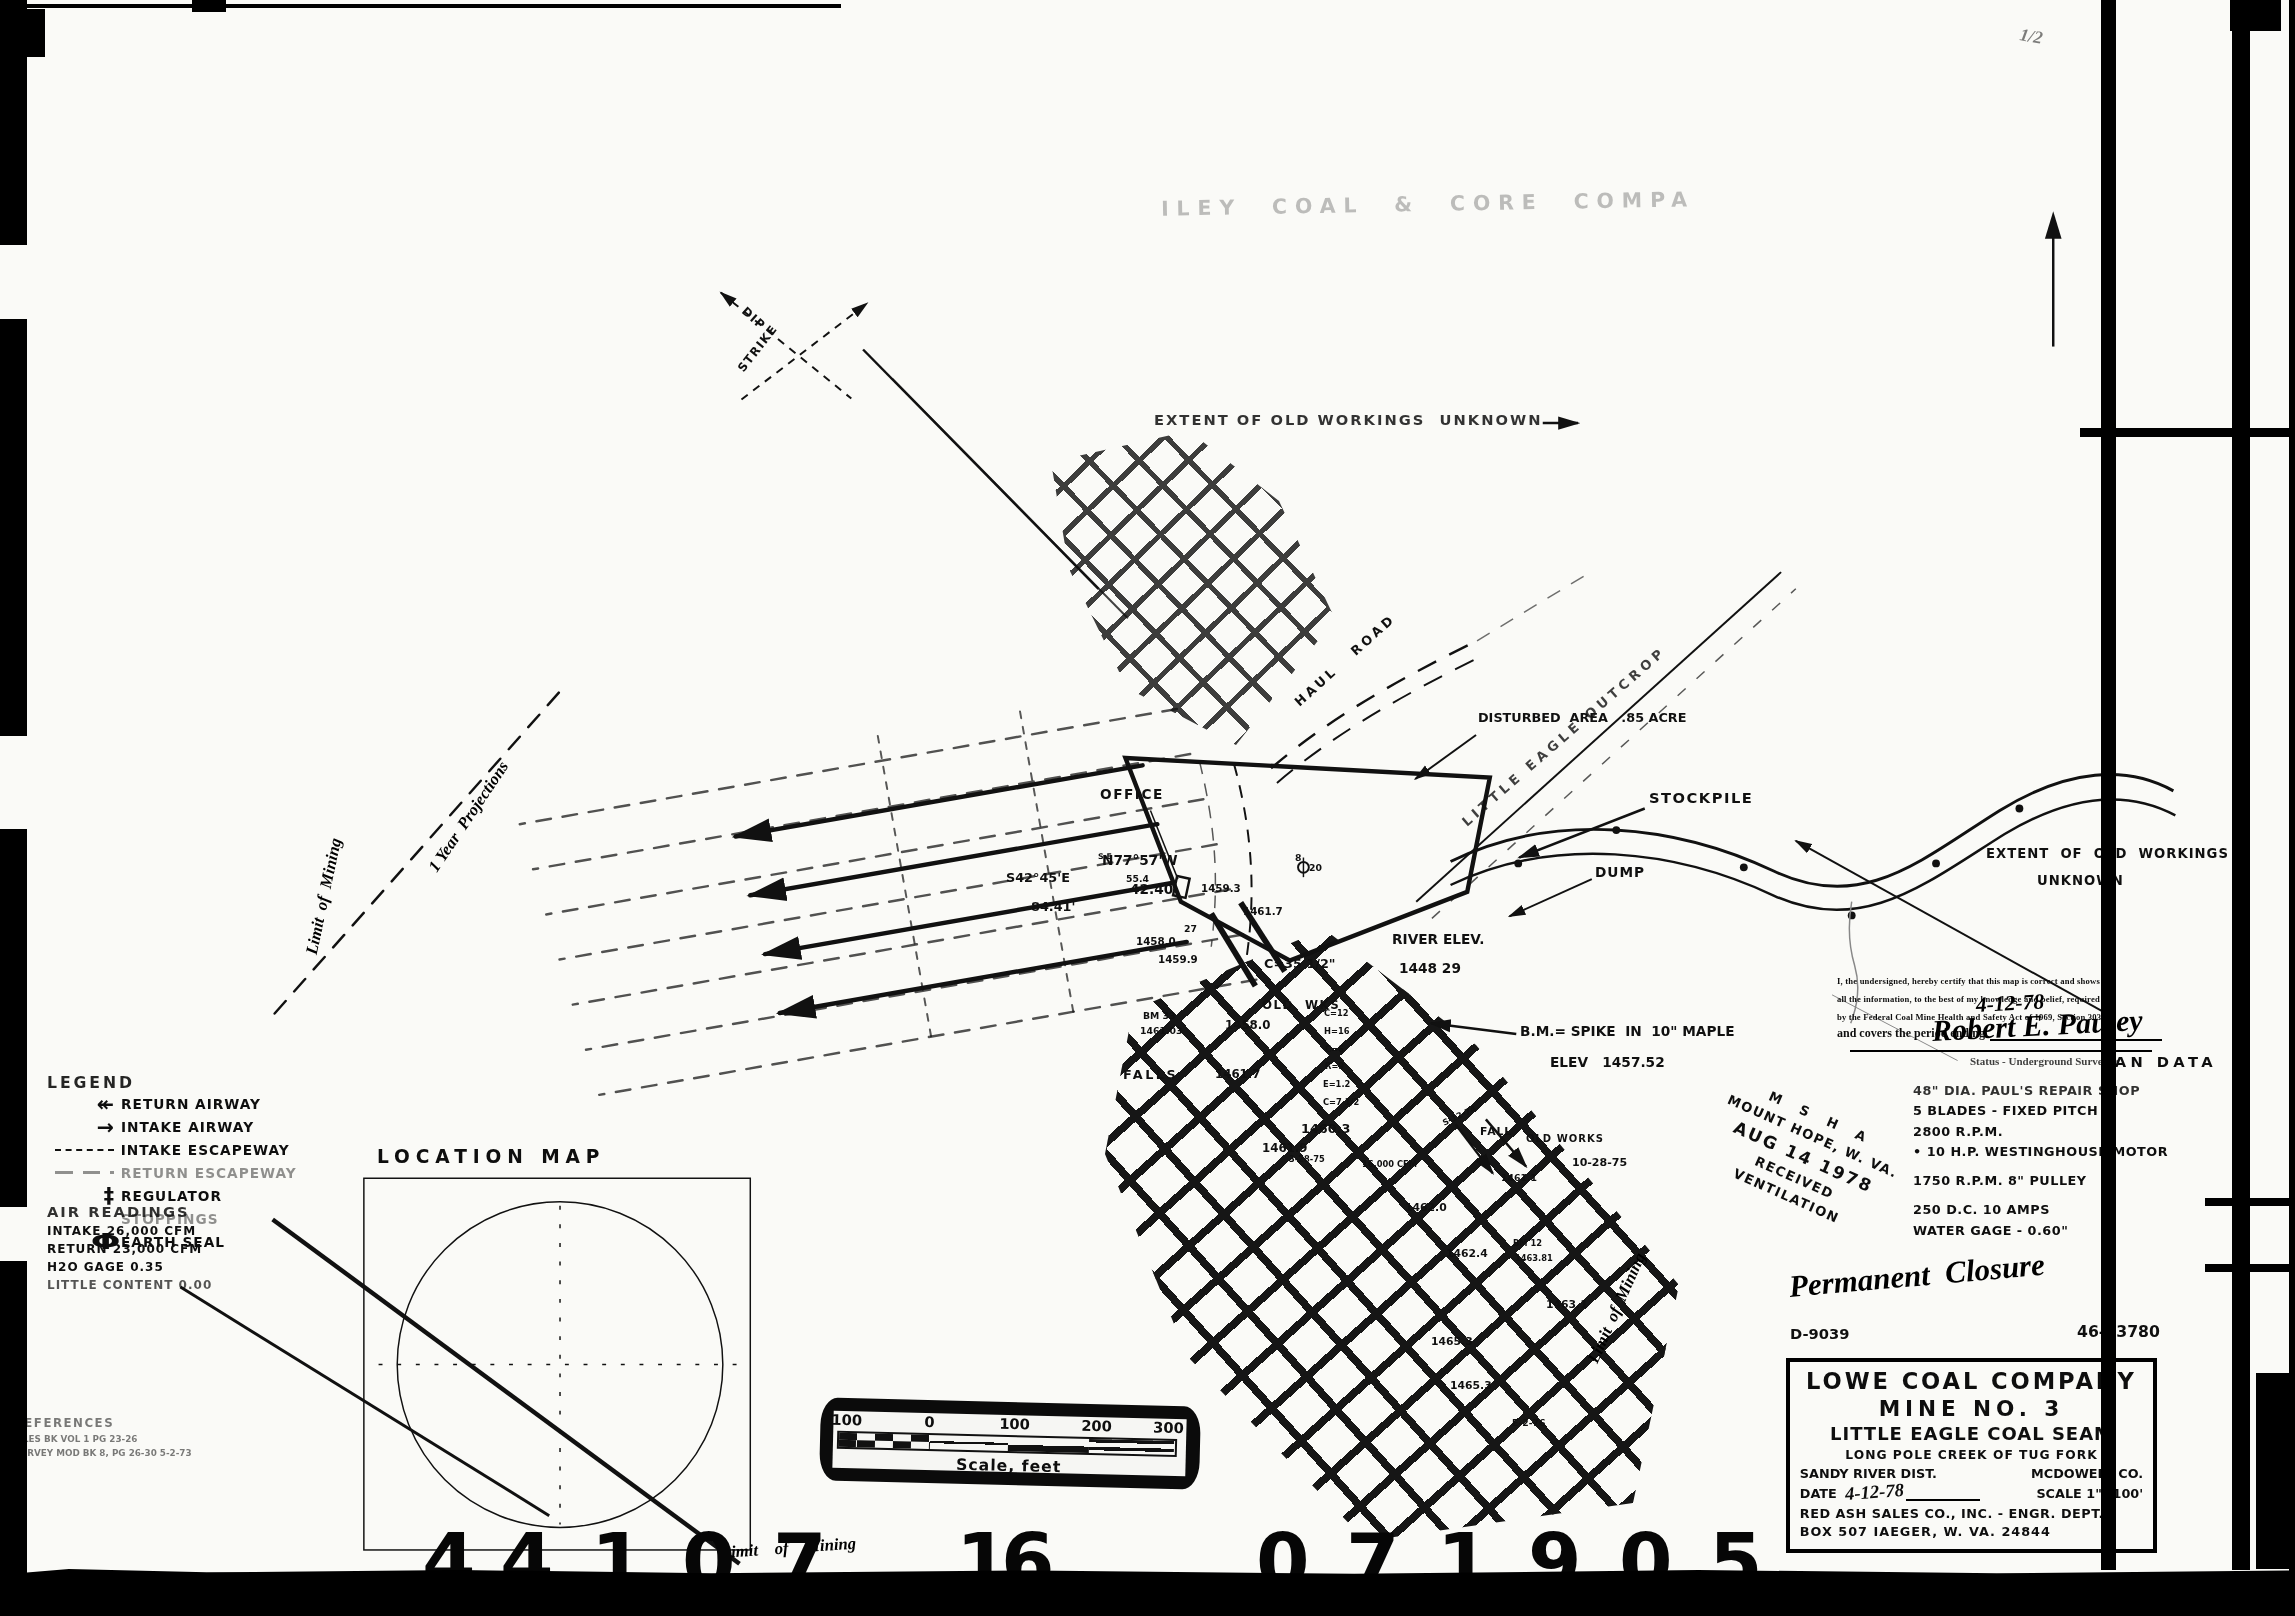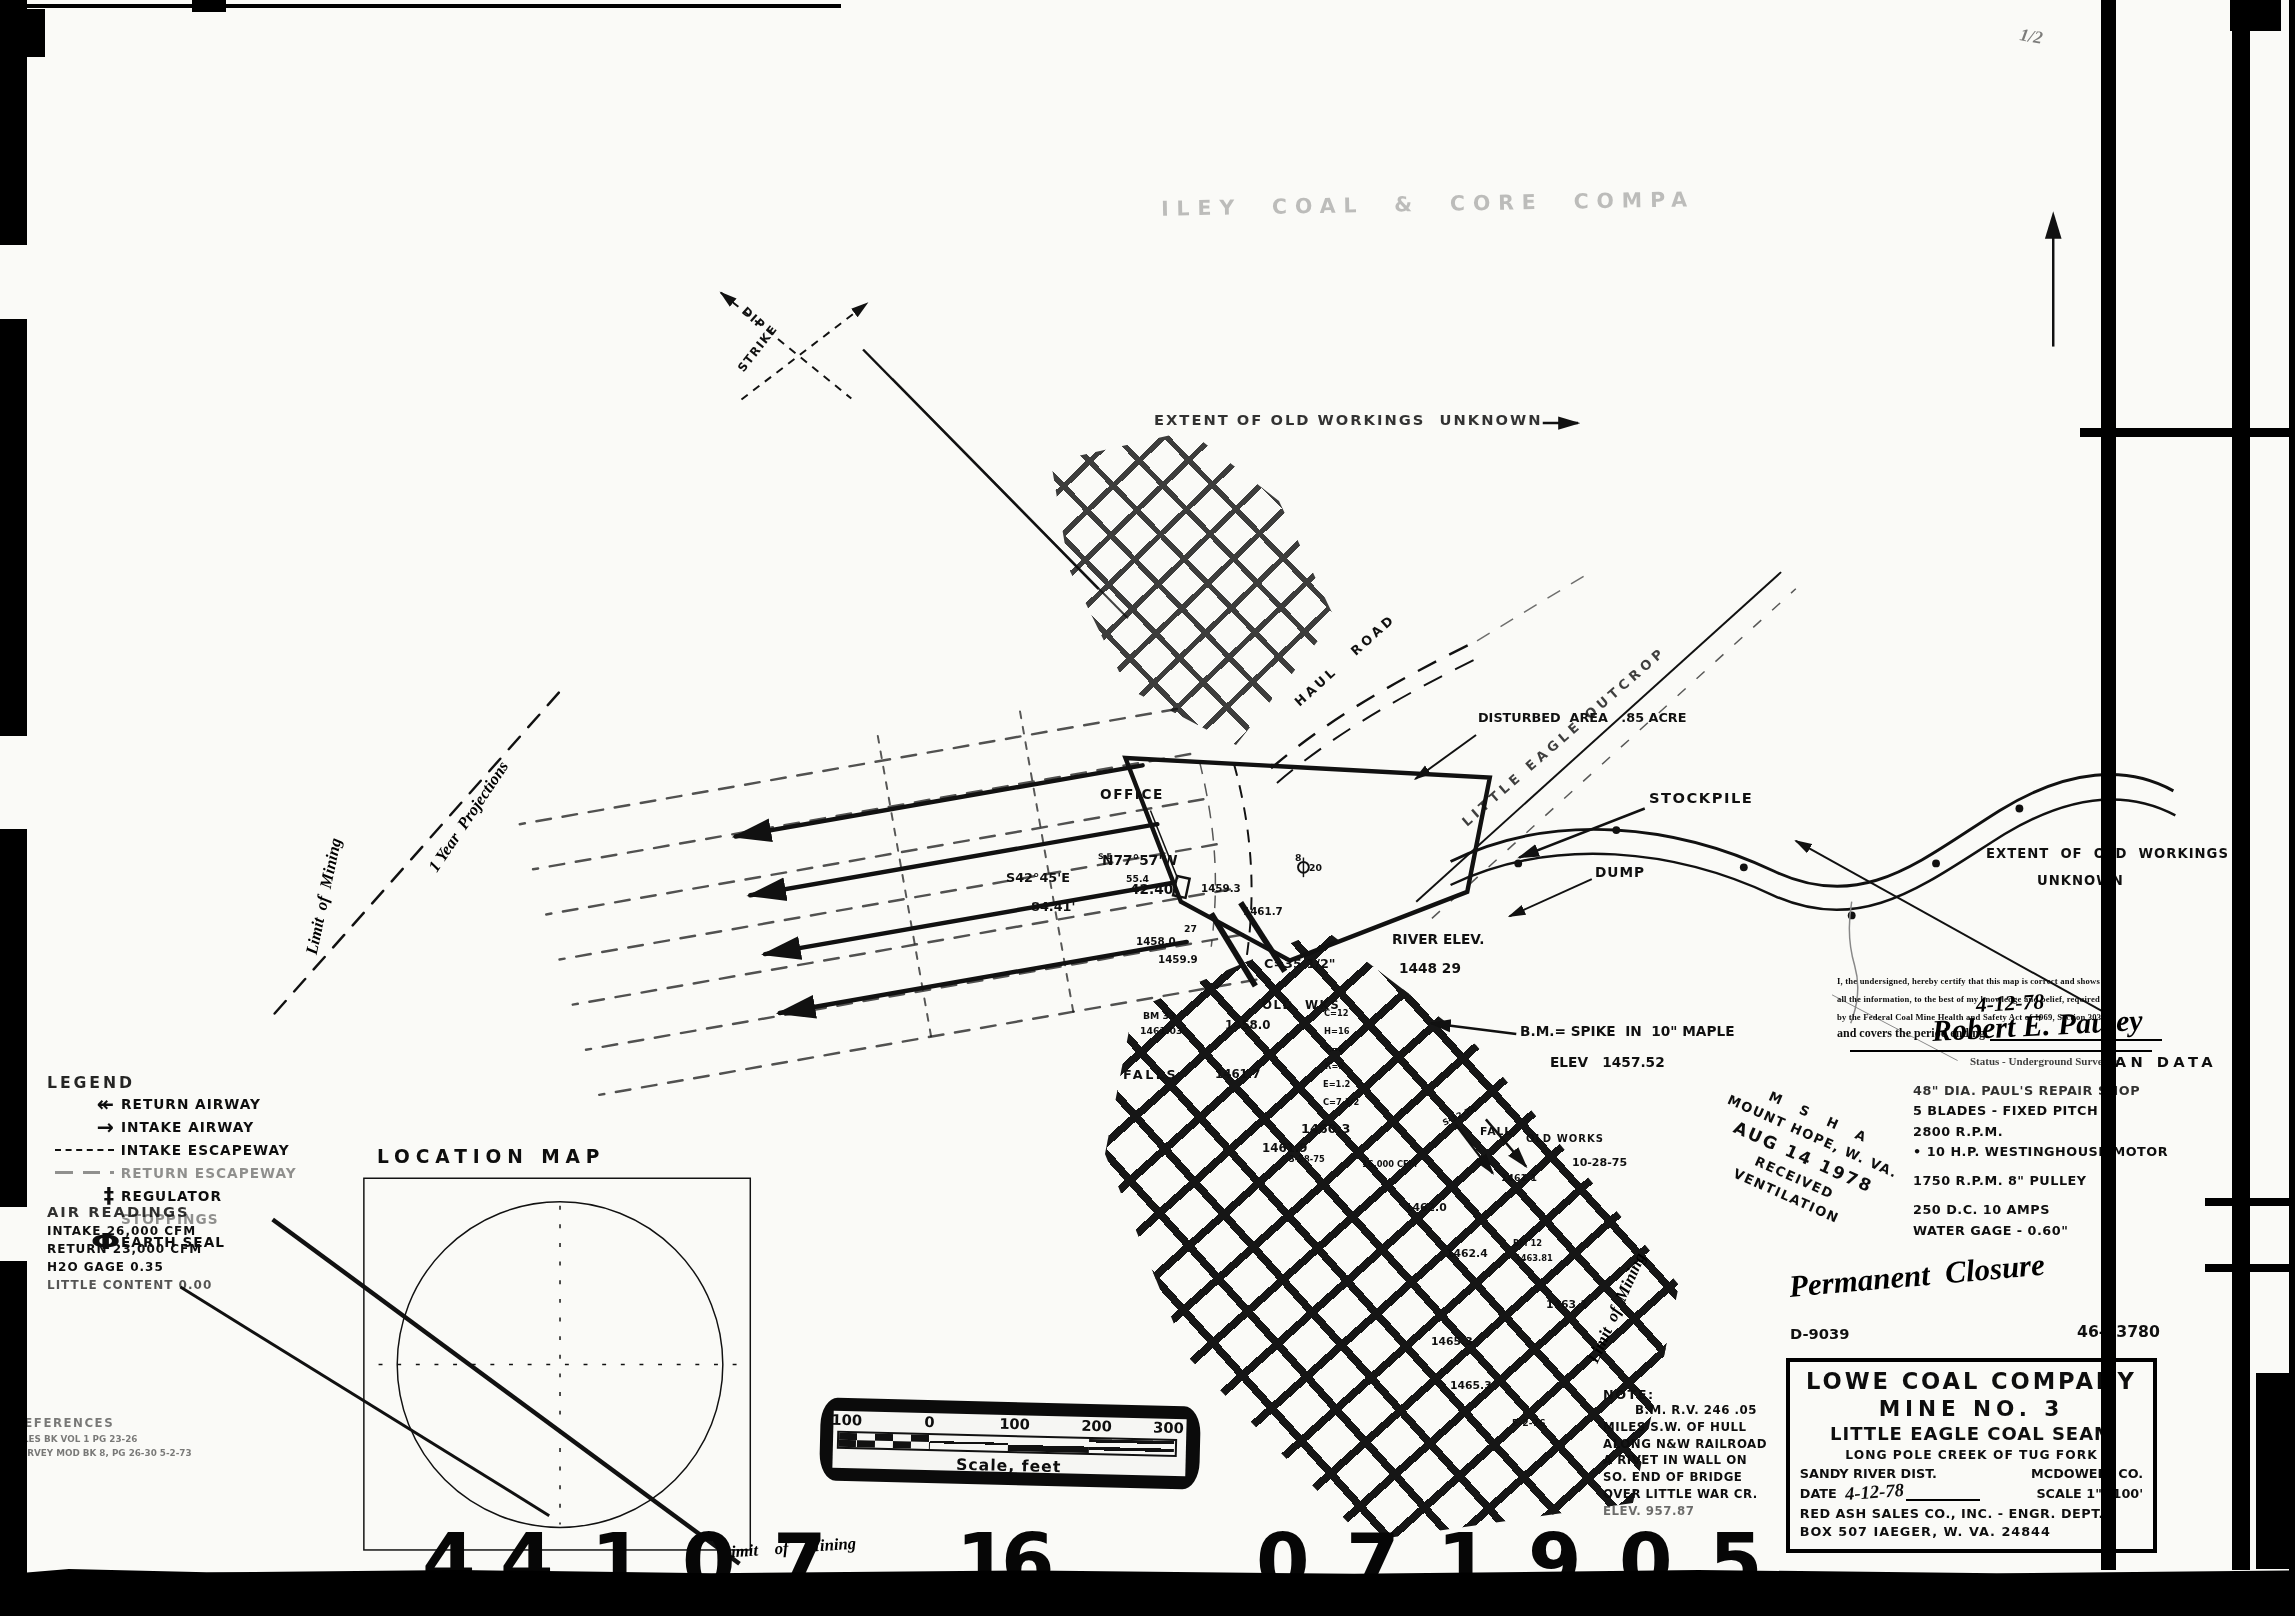--- a/index.html
+++ b/index.html
@@ -360,32 +360,20 @@
             <div class="r2"></div>
           </div>
         <div class="sg sg2"></div>
         <div class="sg sg3"></div>
         <div class="sg sg4"></div>
       </div>
       <div class="cap">Scale, feet</div>
     </div>
   </div>
 
-  <div id="note">
-    <div class="ntitle">NOTE:</div>
-    <div id="note-lines">
-        <div class="nline">B.M. R.V. 246 .05</div>
-        <div class="nline">MILES S.W. OF HULL</div>
-        <div class="nline">ALONG N&amp;W RAILROAD</div>
-        <div class="nline">A RIVET IN WALL ON</div>
-        <div class="nline">SO. END OF BRIDGE</div>
-        <div class="nline">OVER LITTLE WAR CR.</div>
-        <div class="nline">ELEV.  957.87</div>
-      </div>
-  </div>
 
   <div id="fan">
     <div class="ftitle">FAN  DATA</div>
     <div id="fan-lines">
         <div class="fline">48" DIA.  PAUL'S REPAIR SHOP</div>
         <div class="fline">5 BLADES - FIXED PITCH</div>
         <div class="fline">2800 R.P.M.</div>
         <div class="fline">• 10 H.P. WESTINGHOUSE MOTOR</div>
         <div class="fline">1750 R.P.M.      8" PULLEY</div>
         <div class="fline">250 D.C.      10 AMPS</div>

